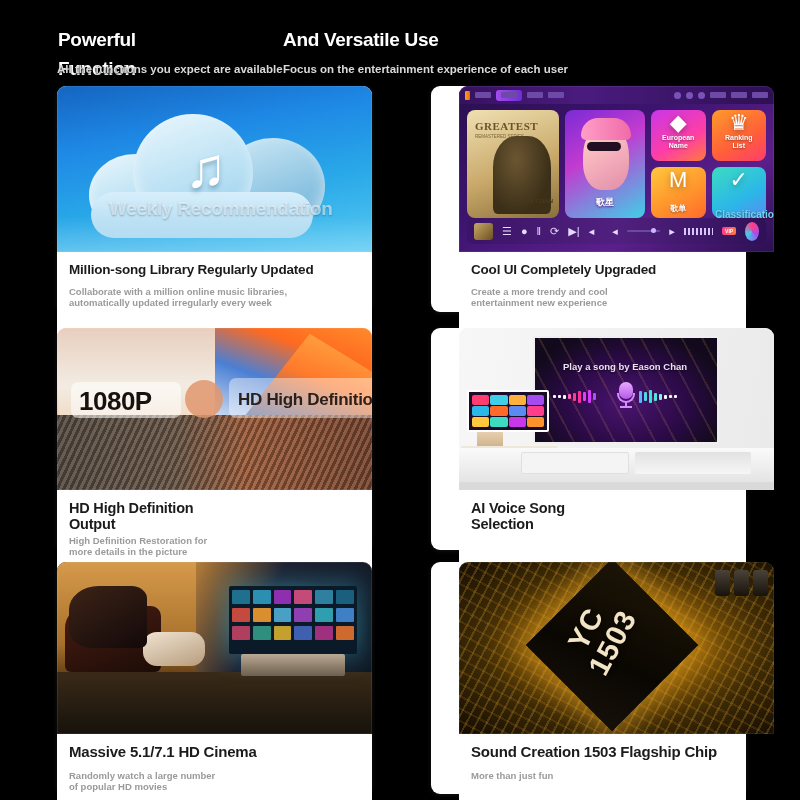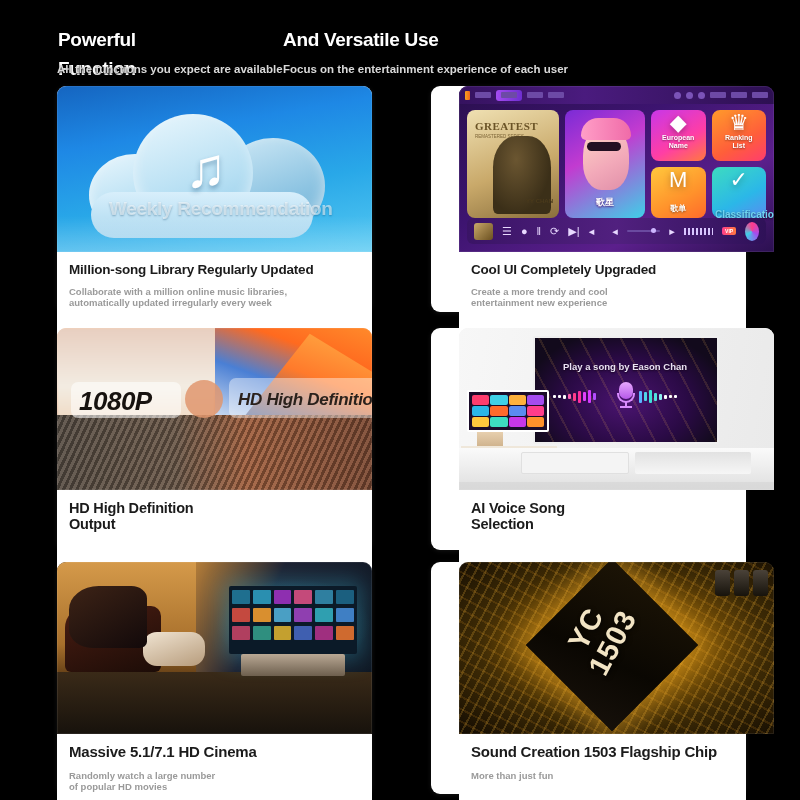--- a/index.html
+++ b/index.html
@@ -198,21 +198,21 @@
   .ktv-slider { width:46px;height:2px;background:#6a4aa0;border-radius:2px;position:relative;}
   .ktv-slider i { position:absolute;left:24px;top:-2px;width:5px;height:5px;border-radius:50%;background:#cdb6ff;}
   .ktv-eq { width:40px;height:7px;
             background:repeating-linear-gradient(90deg,#d9c6ff 0 2px,transparent 2px 4px);}
   .ktv-badge { background:linear-gradient(90deg,#ff3d8b,#ff7a3d); color:#fff; font-size:5px;
                padding:1px 3px; border-radius:2px; font-weight:bold; }
   .ktv-orb { width:19px;height:19px;border-radius:50%;
              background:conic-gradient(#ff3d8b,#a44cf0,#3fd0e8,#ff3d8b);}
 
   
-  .m-hd { background:linear-gradient(180deg,#f6c9a6 0%,#f9e3cf 28%,#f3b28a 46%,#8a5a45 62%,#5e3f30 100%);font-style:italic; }
+  .m-hd { background:linear-gradient(180deg,#f6c9a6 0%,#f9e3cf 28%,#f3b28a 46%,#8a5a45 62%,#5e3f30 100%); }
   .m-hd .sky-l { position:absolute;left:0;top:0;width:50%;height:60%;
                  background:linear-gradient(180deg,#e8cfc0,#f3ece2 60%,#f0d8c0);
                  filter:blur(1px); }
   .m-hd .sky-r { position:absolute;right:0;top:0;width:50%;height:60%;
                  background:linear-gradient(200deg,#ff8a2b 0%,#ff6a1f 28%,#4a7fd4 58%,#dfe9f5 100%); }
   .m-hd .peak  { position:absolute;right:0;top:2px;width:52%;height:56%;
                  background:linear-gradient(200deg,#ffb347,#ff7a2b 45%,#2f5fa8 95%);
                  clip-path: polygon(20% 100%, 62% 4%, 100% 46%, 100% 100%); }
   .m-hd .rock  { position:absolute;left:0;bottom:0;width:100%;height:46%;
                  background:linear-gradient(90deg,#5a5046 0%,#6d5a4a 38%,#a2613f 60%,#7d4a33 100%); }
@@ -432,20 +432,22 @@
       <div class="pill-l"></div>
       <div class="knob"></div>
       <div class="pill-r"></div>
       <div class="media-overlay" id="ov-1080">1080P</div>
       <div class="media-overlay" id="ov-hdhd">HD High Definition</div>
       <div class="media-frame"></div>
     </div>
     <div class="card-body">
       <div class="card-title">HD High Definition
  Output</div>
+      <div class="card-desc">High Definition Restoration for
+ more details in the picture</div>
     </div>
   </div>
 
   <div class="card col-r row-2 r2">
     <div class="card-media m-ai">
       <div class="ai-wall"></div>
       <div class="ai-tv">
         <div class="glow"></div>
           <div class="ray"></div>
       </div>

